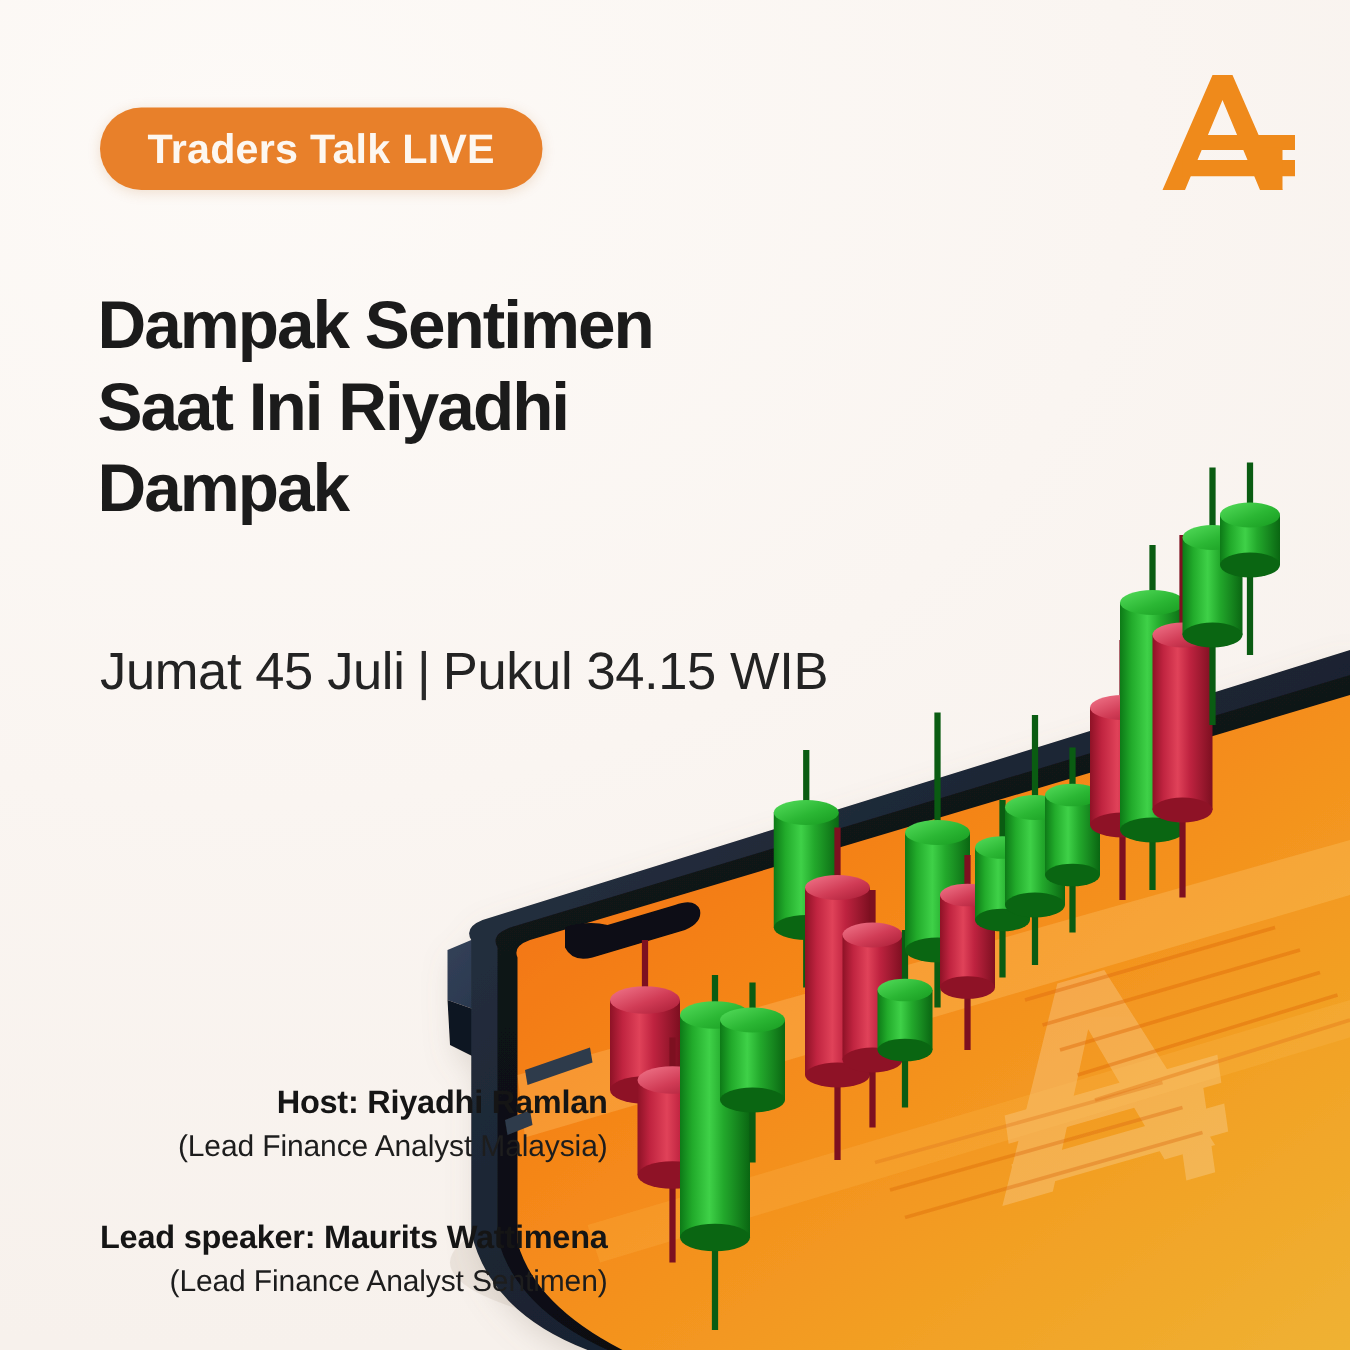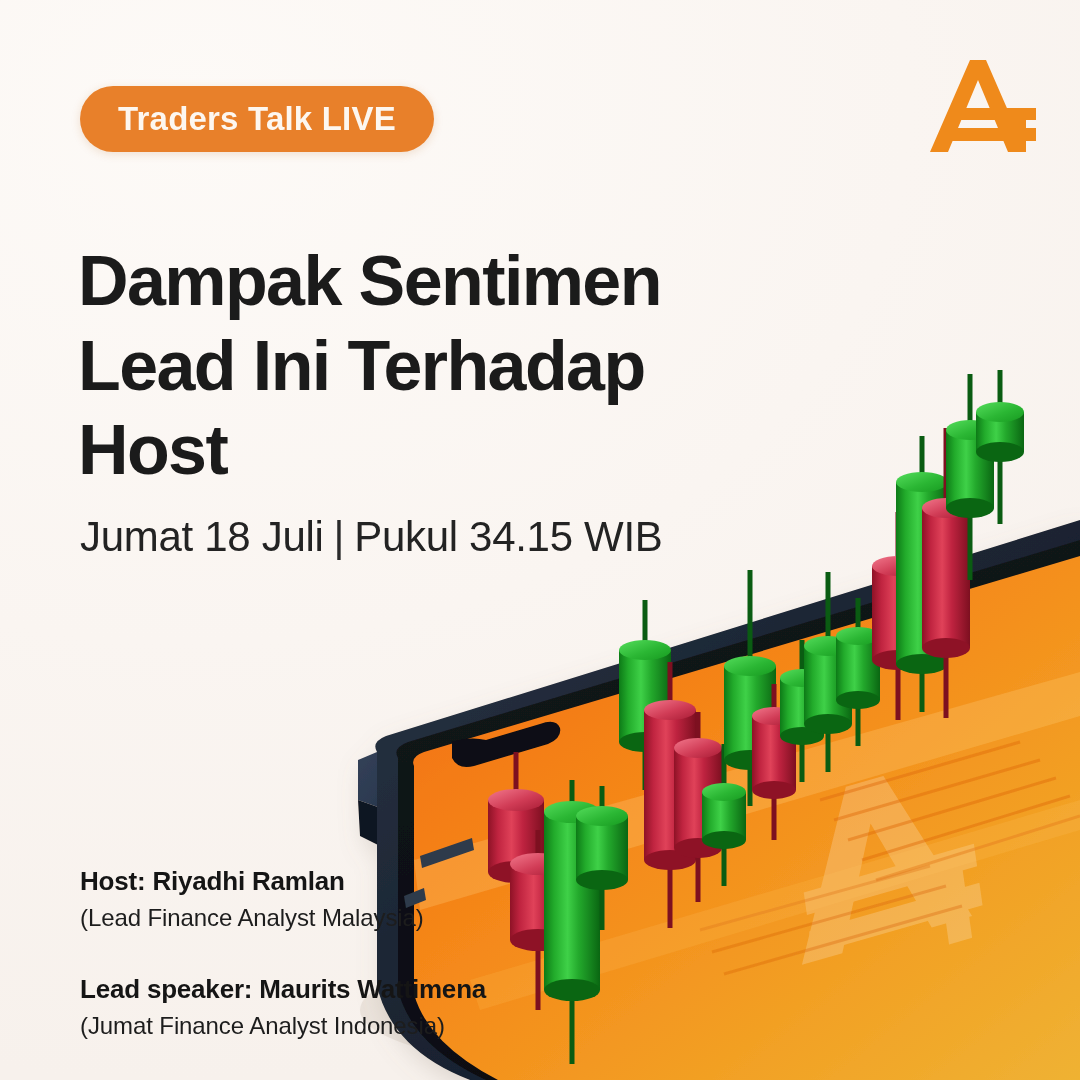--- a/index.html
+++ b/index.html
@@ -38,21 +38,21 @@
     font-weight:bold;
     letter-spacing:.2px;
     white-space:nowrap;
   }
 
   
   .headline{
     position:absolute; left:78px; top:192px;
     width:760px;
     color:#1b1b1b;
-    font-size:70px;
+    font-size:54px;
     font-weight:bold;
     line-height:1.21;
     letter-spacing:-1.6px;
   }
   .headline .hl-line{display:block;}
 
   
   .dateline{
     position:absolute; left:80px; top:513px;
     color:#232323;
@@ -92,21 +92,21 @@
   }
 
   
   .art{
     position:absolute; left:0; top:0;
     width:1080px; height:1080px;
     z-index:10;
     pointer-events:none;
   }
   .art svg{display:block;width:1080px;height:1080px;}
-  .speakers{pointer-events:auto;}
+  .speakers{pointer-events:auto;text-align:right;}
 </style>
 </head>
 <body>
 
 <div id="poster">
 
   <div class="art">
     <svg viewBox="0 0 1080 1080" xmlns="http://www.w3.org/2000/svg">
       <defs>
         <linearGradient id="screenGrad" x1="0" y1="0" x2="1" y2="1">
@@ -351,32 +351,32 @@
       </g>
     </svg>
   </div>
 
   <div class="badge">
     <span class="badge-label">Traders Talk LIVE</span>
   </div>
 
   <h1 class="headline">
     <span class="hl-line">Dampak Sentimen</span>
-    <span class="hl-line">Lead Ini Terhadap</span>
-    <span class="hl-line">Host</span>
+    <span class="hl-line">Saat Ini Riyadhi</span>
+    <span class="hl-line">Dampak</span>
   </h1>
 
   <div class="dateline">
-    <span>Jumat 18 Juli</span><span class="sep">|</span><span>Pukul 34.15 WIB</span>
+    <span>Jumat 45 Juli</span><span class="sep">|</span><span>Pukul 34.15 WIB</span>
   </div>
 
   <div class="speakers">
     <div class="sp-block">
       <div class="sp-name">Host: Riyadhi Ramlan</div>
       <div class="sp-role">(Lead Finance Analyst Malaysia)</div>
     </div>
     <div class="sp-block">
       <div class="sp-name">Lead speaker: Maurits Wattimena</div>
-      <div class="sp-role">(Jumat Finance Analyst Indonesia)</div>
+      <div class="sp-role">(Lead Finance Analyst Sentimen)</div>
     </div>
   </div>
 
 </div>
 
 </body></html>

